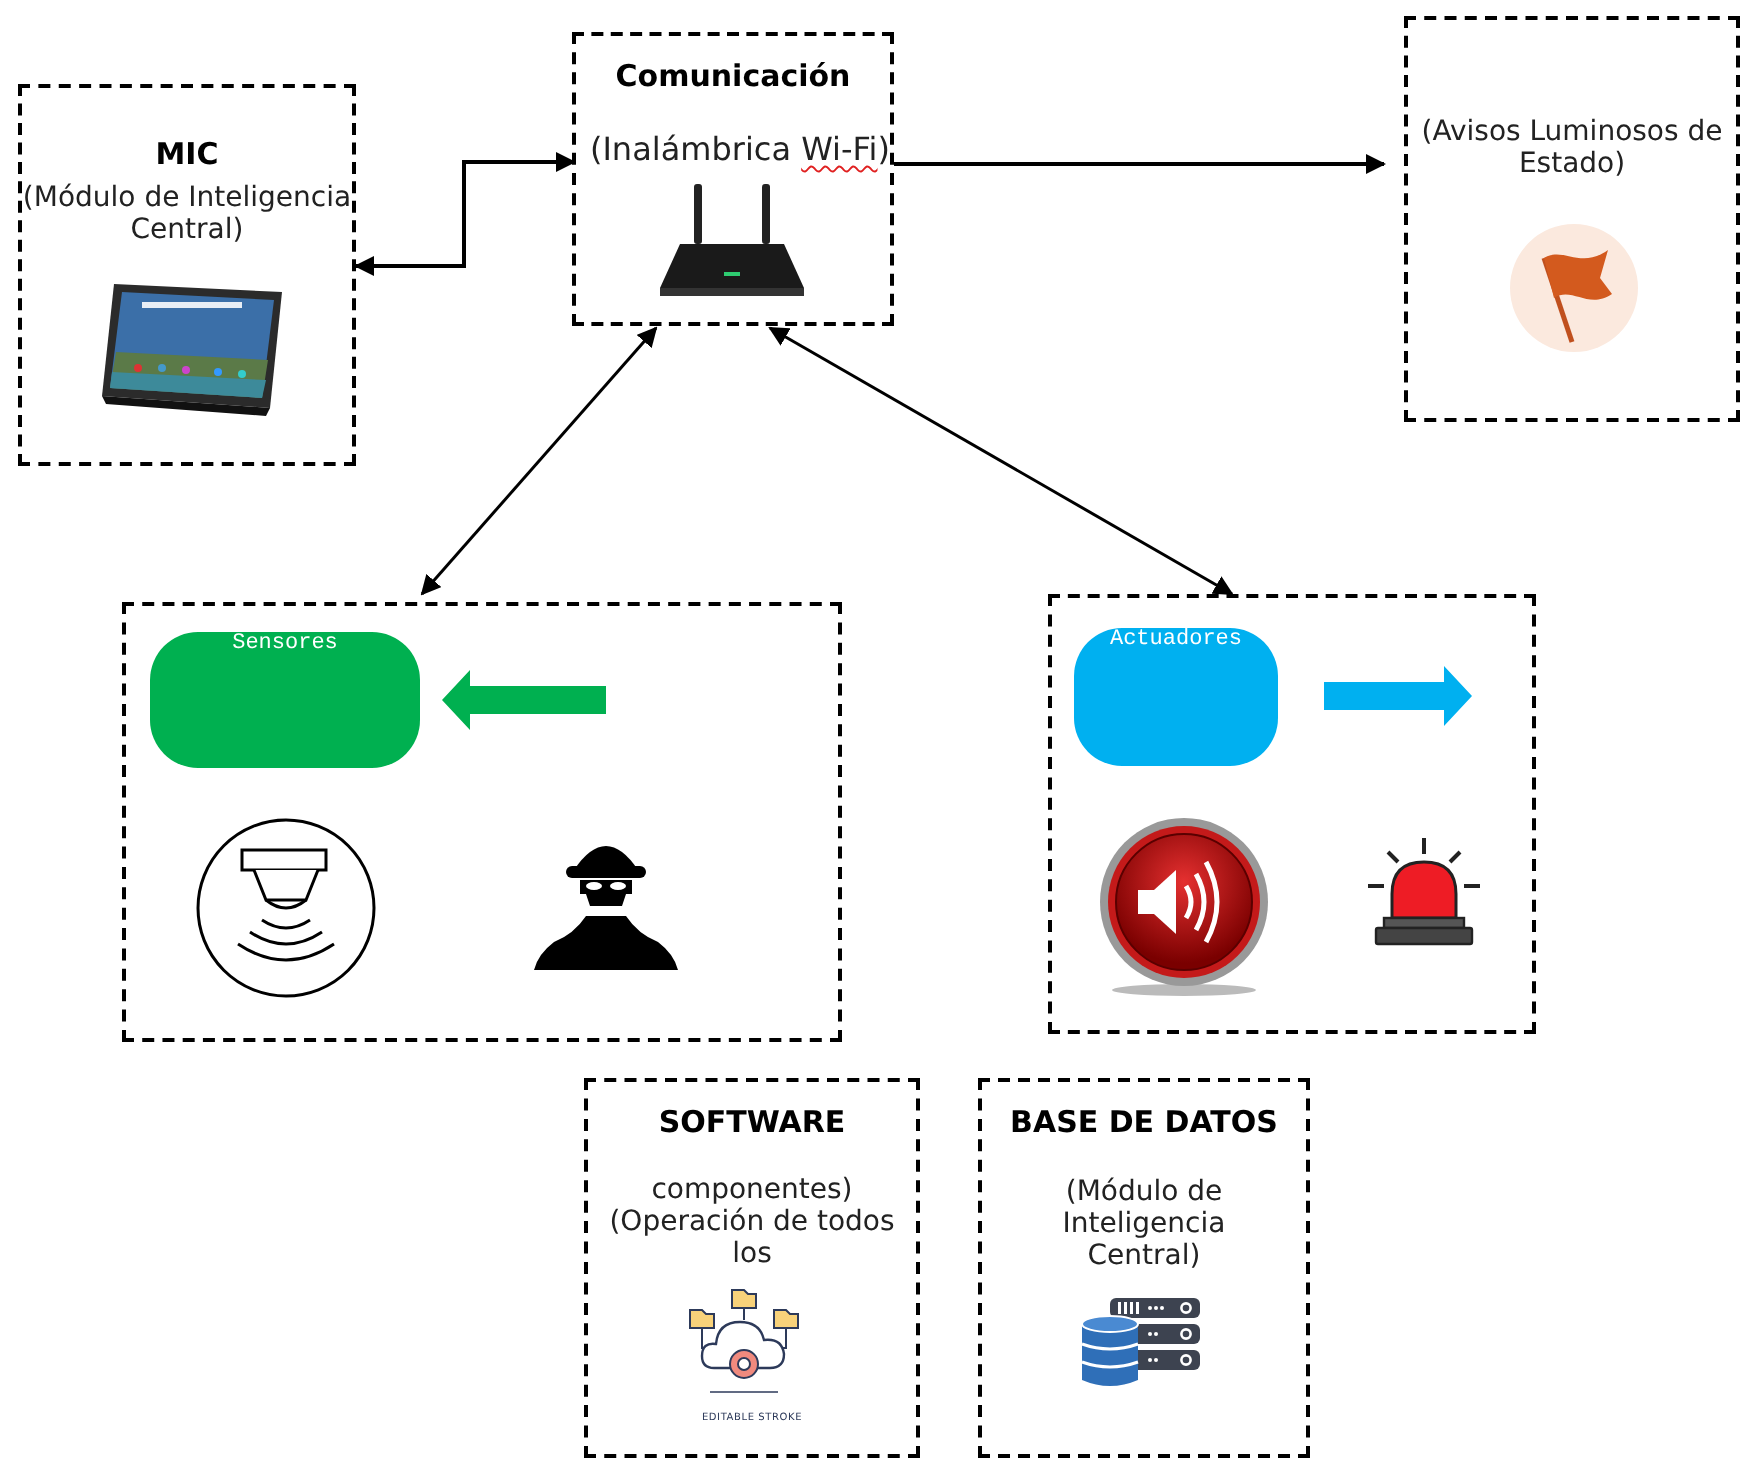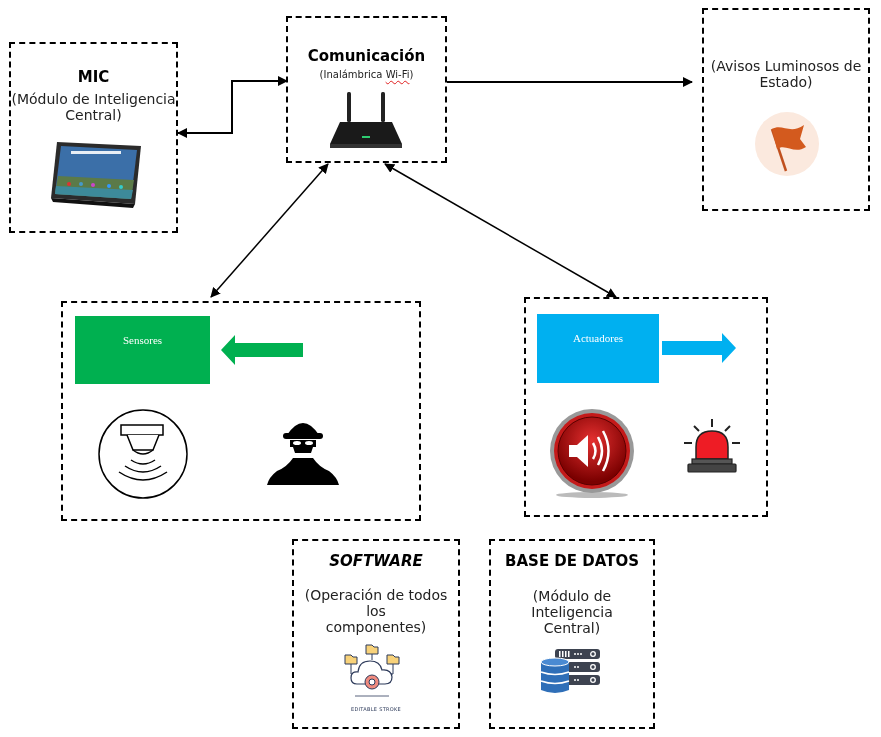--- a/index.html
+++ b/index.html
@@ -1,21 +1,21 @@
 <!DOCTYPE html>
 <html><head>
 <meta charset="utf-8">
 <style>
   html,body{margin:0;padding:0;background:#fff;}
   body{width:881px;height:737px;position:relative;overflow:hidden;font-family:"Liberation Sans","DejaVu Sans",sans-serif;color:#000;}
   .box{position:absolute;border:2px dashed #000;box-sizing:border-box;background:transparent;}
   .title{position:absolute;left:0;right:0;text-align:center;font-weight:bold;font-size:15px;font-family:"DejaVu Sans","Liberation Sans",sans-serif;}
   .sub{position:absolute;left:0;right:0;text-align:center;font-size:14px;line-height:16px;font-family:"DejaVu Sans","Liberation Sans",sans-serif;color:#222;}
-  .sub.big{font-size:10px;}
-  .chip{position:absolute;color:#fff;font-family:Liberation Serif, serif;font-size:11px;display:flex;align-items:flex-start;justify-content:center;padding-top:18px;box-sizing:border-box;}
+  .sub.big{font-size:16px;text-align:right;}
+  .chip{position:absolute;color:#fff;font-family:Liberation Mono, monospace;font-size:11px;display:flex;align-items:flex-start;justify-content:center;box-sizing:border-box;border-radius:24px;}
   svg{position:absolute;overflow:visible;}
   .wavy{text-decoration:underline wavy #e02020;text-decoration-thickness:1px;text-underline-offset:2px;}
 </style>
 </head>
 <body>
 
 <svg width="881" height="737" style="left:0;top:0;">
   <defs>
     <marker id="ah" markerWidth="10" markerHeight="10" refX="9" refY="5" orient="auto-start-reverse" markerUnits="userSpaceOnUse">
       <path d="M0,0 L10,5 L0,10 z" fill="#000"></path>
@@ -42,21 +42,21 @@
     <circle cx="20" cy="48" r="2" fill="#d33"></circle>
       <circle cx="32" cy="48" r="2" fill="#49c"></circle>
       <circle cx="44" cy="49" r="2" fill="#c4c"></circle>
       <circle cx="60" cy="50" r="2" fill="#39f"></circle>
       <circle cx="72" cy="51" r="2" fill="#3cc"></circle>
     <polygon points="2,62 86,68 84,72 4,66" fill="#111"></polygon>
   </svg>
 </div>
 
 <div class="box" style="left:286px;top:16px;width:161px;height:147px;">
-  <div class="title" style="top:29px;">Comunicación</div>
+  <div class="title" style="top:11px;">Comunicación</div>
   <div class="sub big" style="top:49px;">
     <span>(Inalámbrica </span><span class="wavy">Wi-Fi</span><span>)</span>
   </div>
   <svg width="80" height="62" style="left:38px;top:72px;">
     <rect x="21" y="2" width="4" height="30" rx="1.5" fill="#222"></rect>
     <rect x="55" y="2" width="4" height="30" rx="1.5" fill="#222"></rect>
     <path d="M14,32 L66,32 L76,54 L4,54 Z" fill="#1a1a1a"></path>
     <rect x="4" y="54" width="72" height="4" fill="#333"></rect>
     <rect x="36" y="46" width="8" height="2" fill="#2ecc71"></rect>
   </svg>
@@ -93,21 +93,21 @@
     <rect x="20" y="20" width="40" height="6" rx="3" fill="#000"></rect>
     <rect x="27" y="27" width="26" height="7" fill="#000"></rect>
     <ellipse cx="34" cy="30" rx="4" ry="2" fill="#fff"></ellipse>
     <ellipse cx="46" cy="30" rx="4" ry="2" fill="#fff"></ellipse>
     <path d="M30,34 L50,34 L48,40 L32,40 Z" fill="#000"></path>
     <path d="M30,45 L50,45 Q56,54 66,58 Q74,64 76,72 L4,72 Q6,64 14,58 Q24,54 30,45 Z" fill="#000"></path>
   </svg>
 </div>
 
 <div class="box" style="left:524px;top:297px;width:244px;height:220px;">
-  <div class="chip" style="left:11px;top:15px;width:122px;height:69px;background:#00B0F0;">Actuadores</div>
+  <div class="chip" style="left:11px;top:15px;width:102px;height:69px;background:#00B0F0;">Actuadores</div>
   <svg width="74" height="30" style="left:136px;top:34px;">
     <polygon points="0,8 60,8 60,0 74,15 60,30 60,22 0,22" fill="#00B0F0"></polygon>
   </svg>
   <svg width="90" height="95" style="left:22px;top:110px;">
     <defs>
       <radialGradient id="rg" cx="50%" cy="35%" r="60%">
         <stop offset="0%" stop-color="#e53030"></stop>
         <stop offset="100%" stop-color="#7a0000"></stop>
       </radialGradient>
     </defs>
@@ -127,24 +127,24 @@
     <line x1="48" y1="9" x2="43" y2="14" stroke="#222" stroke-width="2"></line>
     <line x1="2" y1="26" x2="10" y2="26" stroke="#222" stroke-width="2"></line>
     <line x1="50" y1="26" x2="58" y2="26" stroke="#222" stroke-width="2"></line>
     <path d="M14,42 L14,30 Q14,14 30,14 Q46,14 46,30 L46,42 Z" fill="#ee1c25" stroke="#222" stroke-width="1.5"></path>
     <rect x="10" y="42" width="40" height="5" fill="#555" stroke="#222" stroke-width="1.2"></rect>
     <rect x="6" y="47" width="48" height="8" rx="1" fill="#444" stroke="#222" stroke-width="1.2"></rect>
   </svg>
 </div>
 
 <div class="box" style="left:292px;top:539px;width:168px;height:190px;">
-  <div class="title" style="top:11px;font-style:italic;">SOFTWARE</div>
+  <div class="title" style="top:11px;">SOFTWARE</div>
   <div class="sub" style="top:46px;">
+    <div>componentes)</div>
     <div>(Operación de todos los</div>
-    <div>componentes)</div>
   </div>
   <svg width="70" height="60" style="left:43px;top:103px;">
     <path d="M8,11 L14,11 L16,13 L20,13 L20,20 L8,20 Z" fill="#f8d27a" stroke="#2d3a5a" stroke-width="1"></path>
     <path d="M29,1 L35,1 L37,3 L41,3 L41,10 L29,10 Z" fill="#f8d27a" stroke="#2d3a5a" stroke-width="1"></path>
     <path d="M50,11 L56,11 L58,13 L62,13 L62,20 L50,20 Z" fill="#f8d27a" stroke="#2d3a5a" stroke-width="1"></path>
     <line x1="35" y1="10" x2="35" y2="16" stroke="#2d3a5a" stroke-width="1"></line>
     <path d="M14,20 L14,30 L18,30" fill="none" stroke="#2d3a5a" stroke-width="1"></path>
     <path d="M56,20 L56,30 L52,30" fill="none" stroke="#2d3a5a" stroke-width="1"></path>
     <path d="M20,40 Q14,40 14,34 Q14,27 21,28 Q22,17 33,17 Q43,17 45,26 Q54,25 55,33 Q55,40 48,40 Z" fill="#fff" stroke="#2d3a5a" stroke-width="1.2"></path>
     <circle cx="35" cy="38" r="7" fill="#f08a7e" stroke="#2d3a5a" stroke-width="1"></circle>

